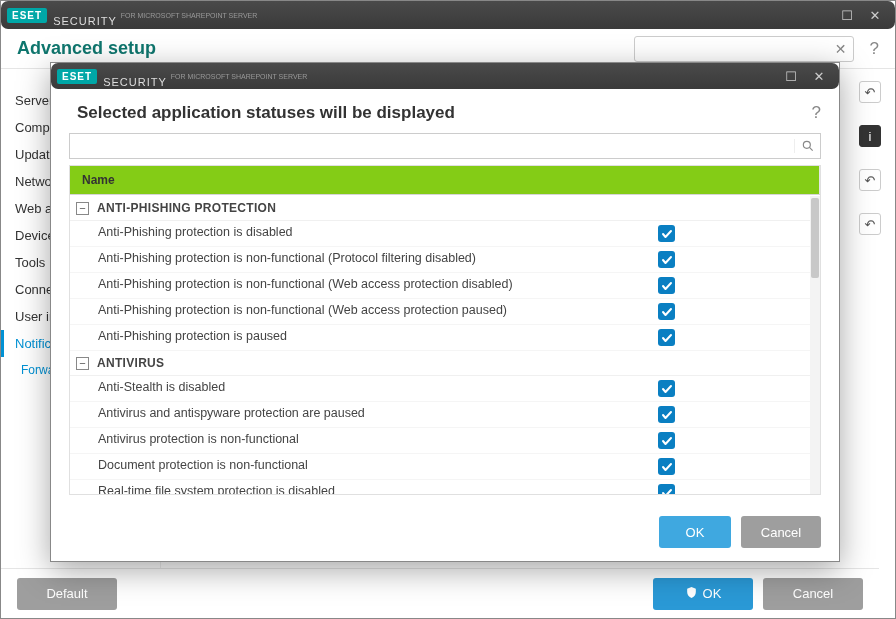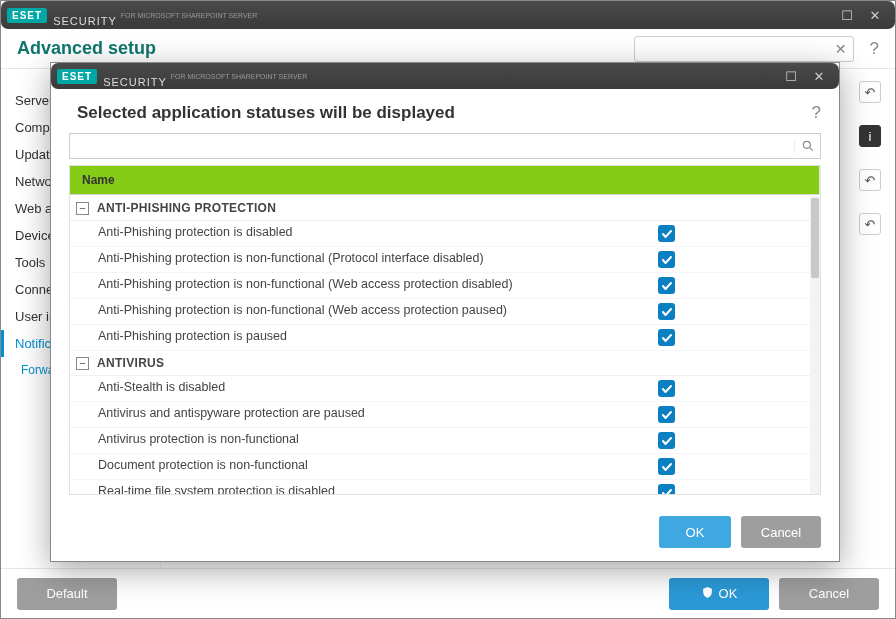--- a/index.html
+++ b/index.html
@@ -24,21 +24,21 @@
 .main-body { display: flex; height: calc(100% - 28px - 40px - 50px); }
 .sidebar { width: 160px; border-right: 1px solid #eee; padding-top: 18px; }
 .sidebar .item { padding: 6px 14px; font-size: 13px; color: #333; cursor: pointer; white-space: nowrap; overflow: hidden; }
 .sidebar .item.active { color: #0091d4; border-left: 3px solid #0091d4; padding-left: 11px; }
 .sidebar .item.sub { padding-left: 20px; font-size: 12px; color: #0091d4; }
 
 .main-content { flex: 1; position: relative; }
 .right-icons { position: absolute; right: 14px; top: 12px; display:flex; flex-direction:column; gap:22px;}
 .right-icons .ic { width:22px; height:22px; border:1px solid #ccc; border-radius:3px; display:flex; align-items:center; justify-content:center; color:#555; font-size:13px; cursor:pointer; background:#fff;}
 
-.footer { position: absolute; bottom: 0; left: 0; right: 0; height: 50px; border-top: 1px solid #e5e5e5; display: flex; align-items: center; padding: 0 16px; gap: 10px; background:#fff;}
+.footer { position: absolute; bottom: 0; left: 0; right: 16px; height: 50px; border-top: 1px solid #e5e5e5; display: flex; align-items: center; padding: 0 16px; gap: 10px; background:#fff;}
 .footer .spacer { flex: 1; }
 .btn { height: 32px; min-width: 100px; border: none; border-radius: 3px; font-size: 13px; cursor: pointer; display: inline-flex; align-items: center; justify-content: center; gap: 5px; }
 .btn-grey { background: #9e9e9e; color: #fff; }
 .btn-blue { background: #2a99d6; color: #fff; }
 
 
 .dialog { position: absolute; left: 50px; top: 62px; width: 790px; height: 500px; background: #fff; box-shadow: 0 8px 30px rgba(0,0,0,0.35); border: 1px solid #888; display: flex; flex-direction: column; }
 .dialog .titlebar { height: 26px; }
 .dialog-header { padding: 14px 18px 10px; display: flex; align-items: flex-start; margin-left: 8px; }
 .dialog-header h2 { font-size: 17px; color: #333; font-weight: 600; flex: 1; }
@@ -169,21 +169,21 @@
           <div class="status-name">Anti-Phishing protection is disabled</div>
           <div class="status-show">
             <span class="chk">
               <svg viewBox="0 0 24 24" fill="none" stroke="#fff" stroke-width="4" stroke-linecap="round" stroke-linejoin="round">
                 <polyline points="4 12 9 18 20 6"></polyline>
               </svg>
             </span>
           </div>
         </div>
         <div class="status-row">
-          <div class="status-name">Anti-Phishing protection is non-functional (Protocol interface disabled)</div>
+          <div class="status-name">Anti-Phishing protection is non-functional (Protocol filtering disabled)</div>
           <div class="status-show">
             <span class="chk">
               <svg viewBox="0 0 24 24" fill="none" stroke="#fff" stroke-width="4" stroke-linecap="round" stroke-linejoin="round">
                 <polyline points="4 12 9 18 20 6"></polyline>
               </svg>
             </span>
           </div>
         </div>
         <div class="status-row">
           <div class="status-name">Anti-Phishing protection is non-functional (Web access protection disabled)</div>

